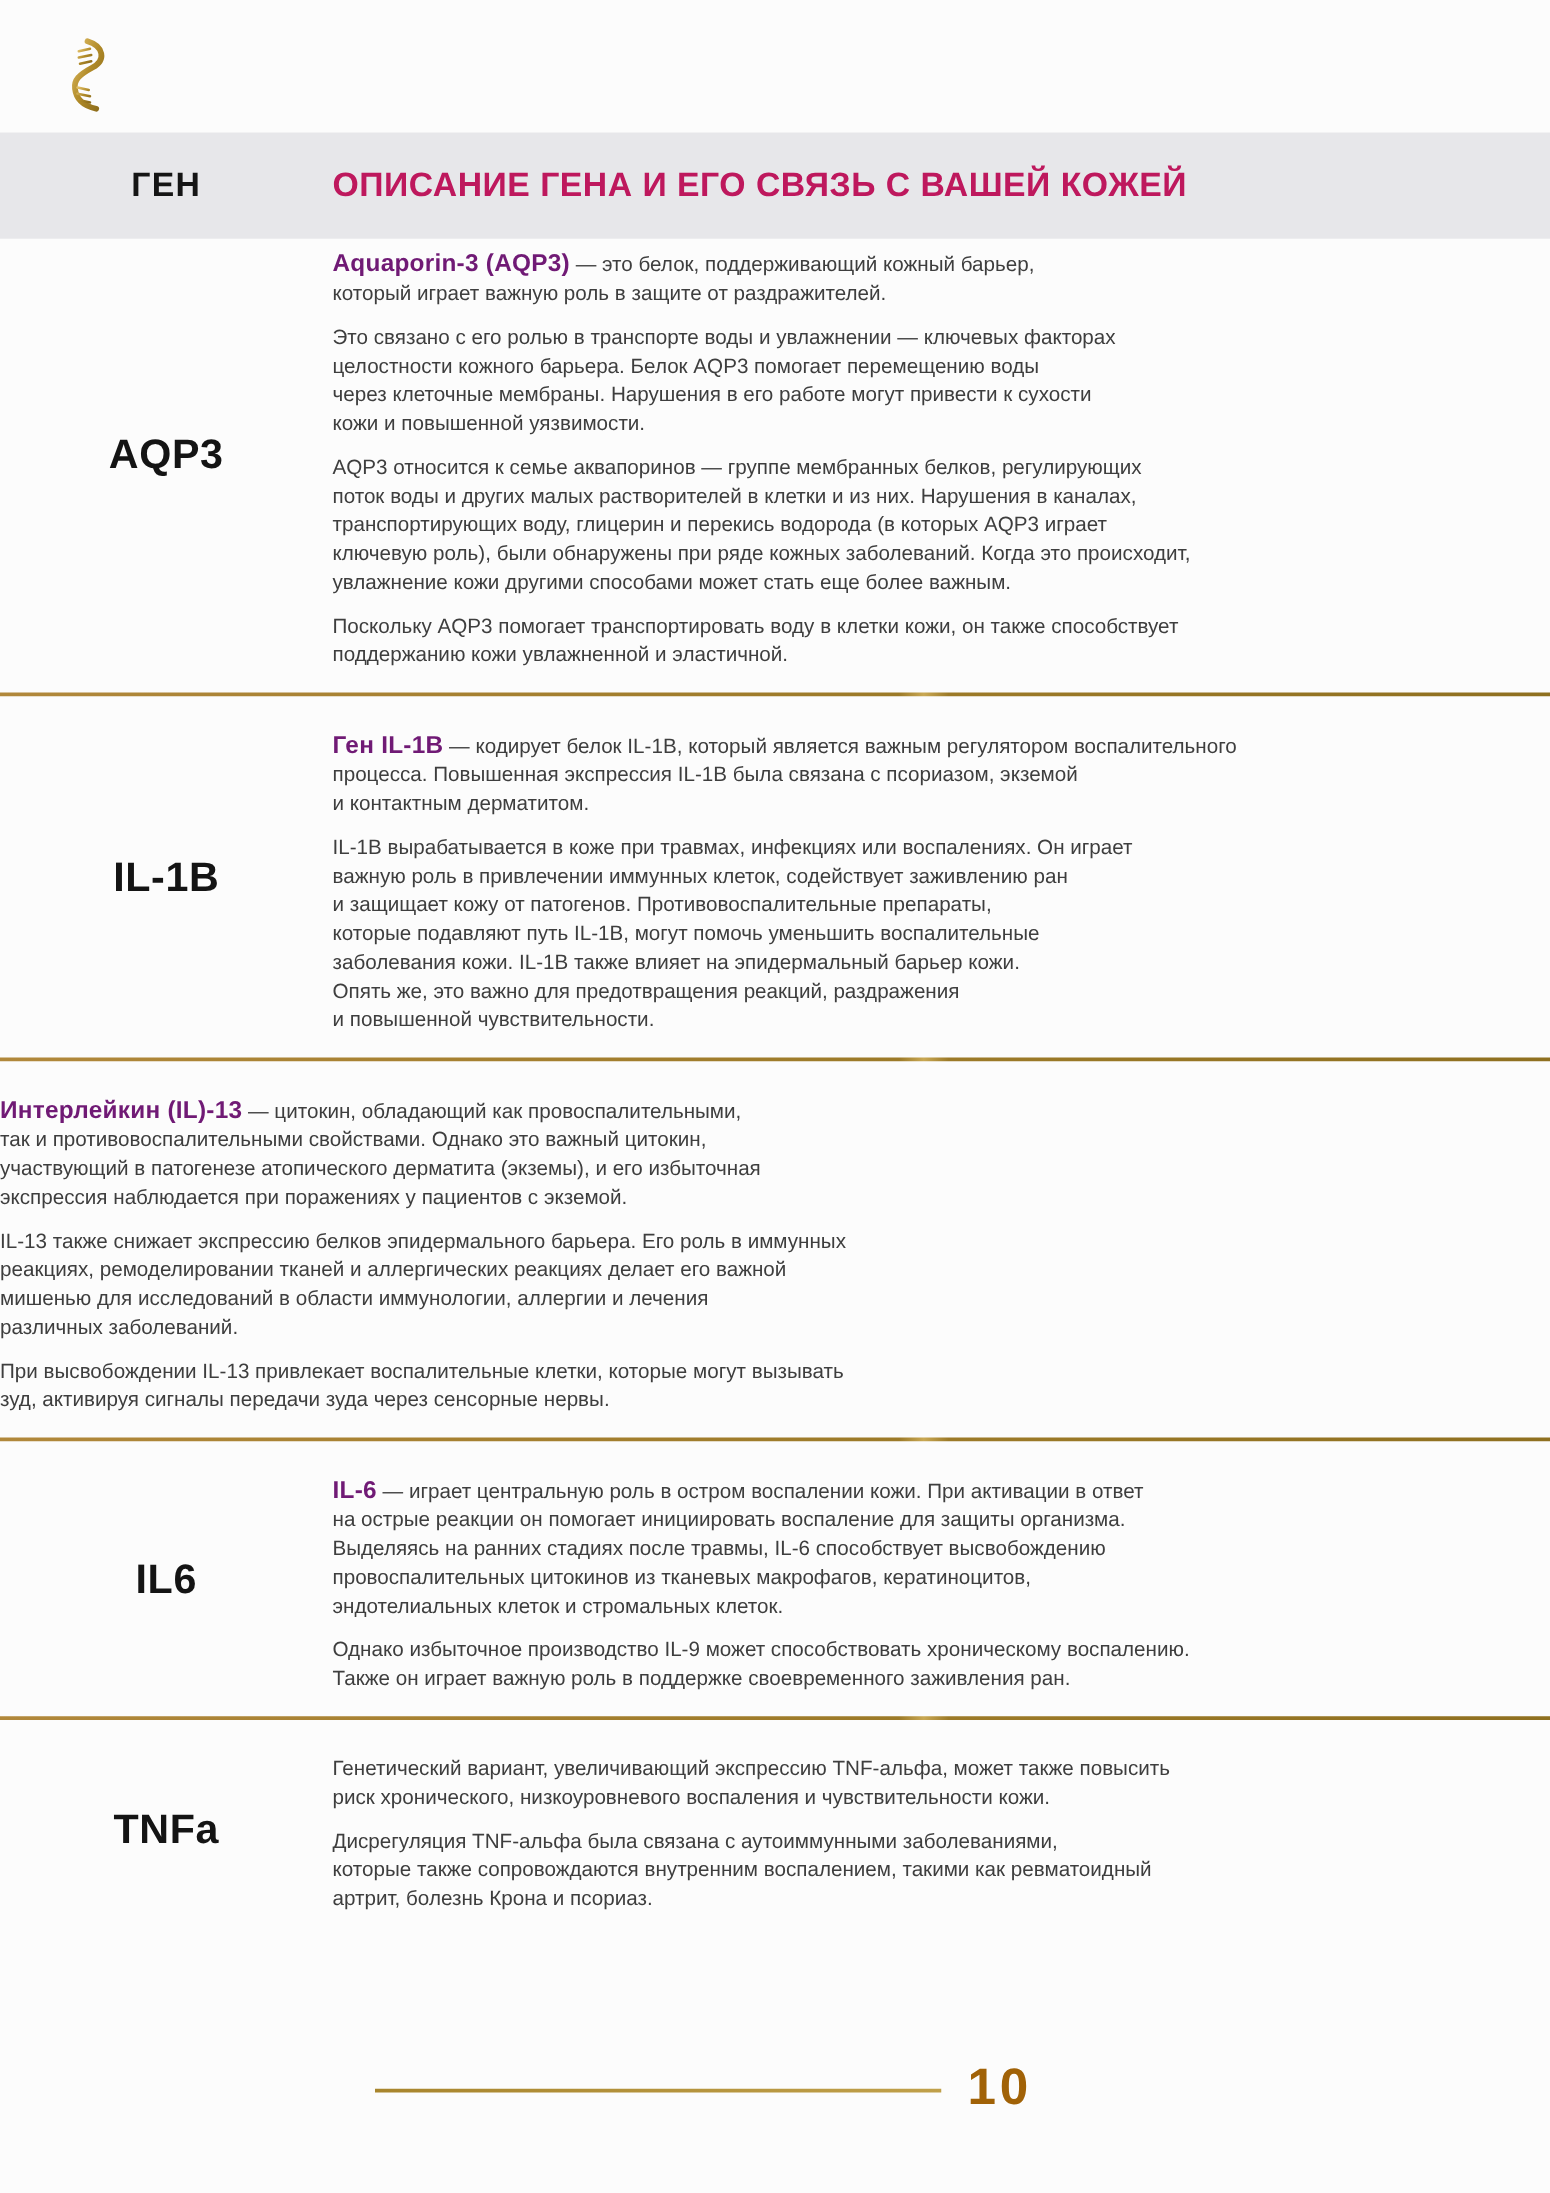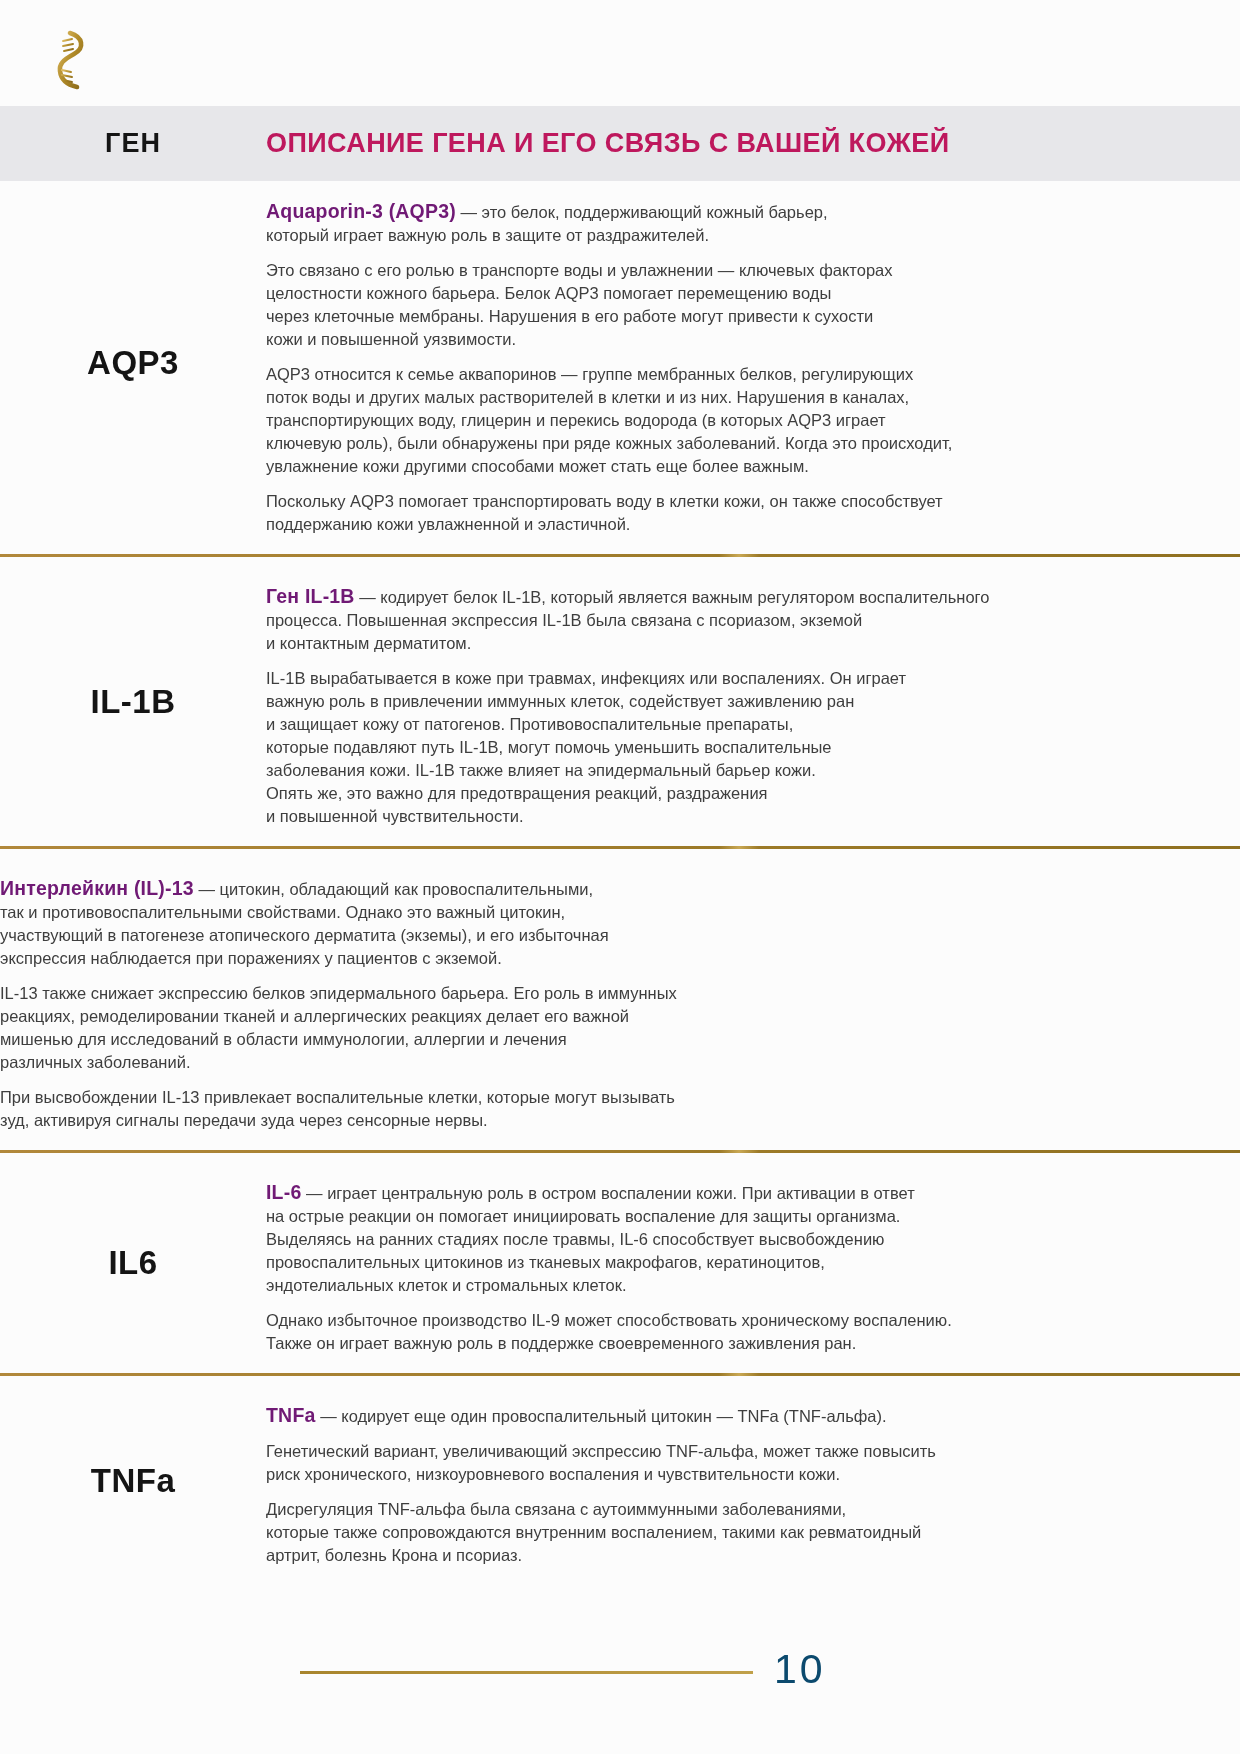--- a/index.html
+++ b/index.html
@@ -21,21 +21,21 @@
     left: 48px;
     width: 44px;
     height: 60px;
   }
 
   .header-band {
     position: absolute;
     top: 106px;
     left: 0;
     right: 0;
-    height: 75px;
+    height: 85px;
     background: #e7e7ea;
     display: flex;
     align-items: center;
   }
   .header-gene-col {
     width: 266px;
     flex: 0 0 266px;
     text-align: center;
     font-size: 27px;
     font-weight: 700;
@@ -94,22 +94,22 @@
     left: 300px;
     width: 453px;
     height: 3px;
     background: linear-gradient(90deg, #a8852d 0%, #c0a04a 100%);
   }
   .page-number {
     position: absolute;
     top: 1646px;
     left: 774px;
     font-size: 41px;
-    font-weight: 400;
-    color: #0c4a6e;
+    font-weight: 700;
+    color: #a16207;
     letter-spacing: 3px;
   }
 </style>
 </head>
 <body>
 
 <div class="page">
 
   <svg class="logo" viewBox="0 0 44 60" aria-hidden="true">
     <defs>
@@ -202,21 +202,20 @@
 Также он играет важную роль в поддержке своевременного заживления ран.</p>
       </div>
     </section>
     <div class="divider"></div>
 
     <section class="row">
       <div class="gene-cell">
         <div class="gene-name">TNFa</div>
       </div>
       <div class="desc-cell">
-        <p class="para"><strong class="lead">TNFa</strong><span> — кодирует еще один провоспалительный цитокин — TNFa (TNF-альфа).</span></p>
         <p class="para">Генетический вариант, увеличивающий экспрессию TNF-альфа, может также повысить
 риск хронического, низкоуровневого воспаления и чувствительности кожи.</p>
         <p class="para">Дисрегуляция TNF-альфа была связана с аутоиммунными заболеваниями,
 которые также сопровождаются внутренним воспалением, такими как ревматоидный
 артрит, болезнь Крона и псориаз.</p>
       </div>
     </section>
 
   </div>
 

